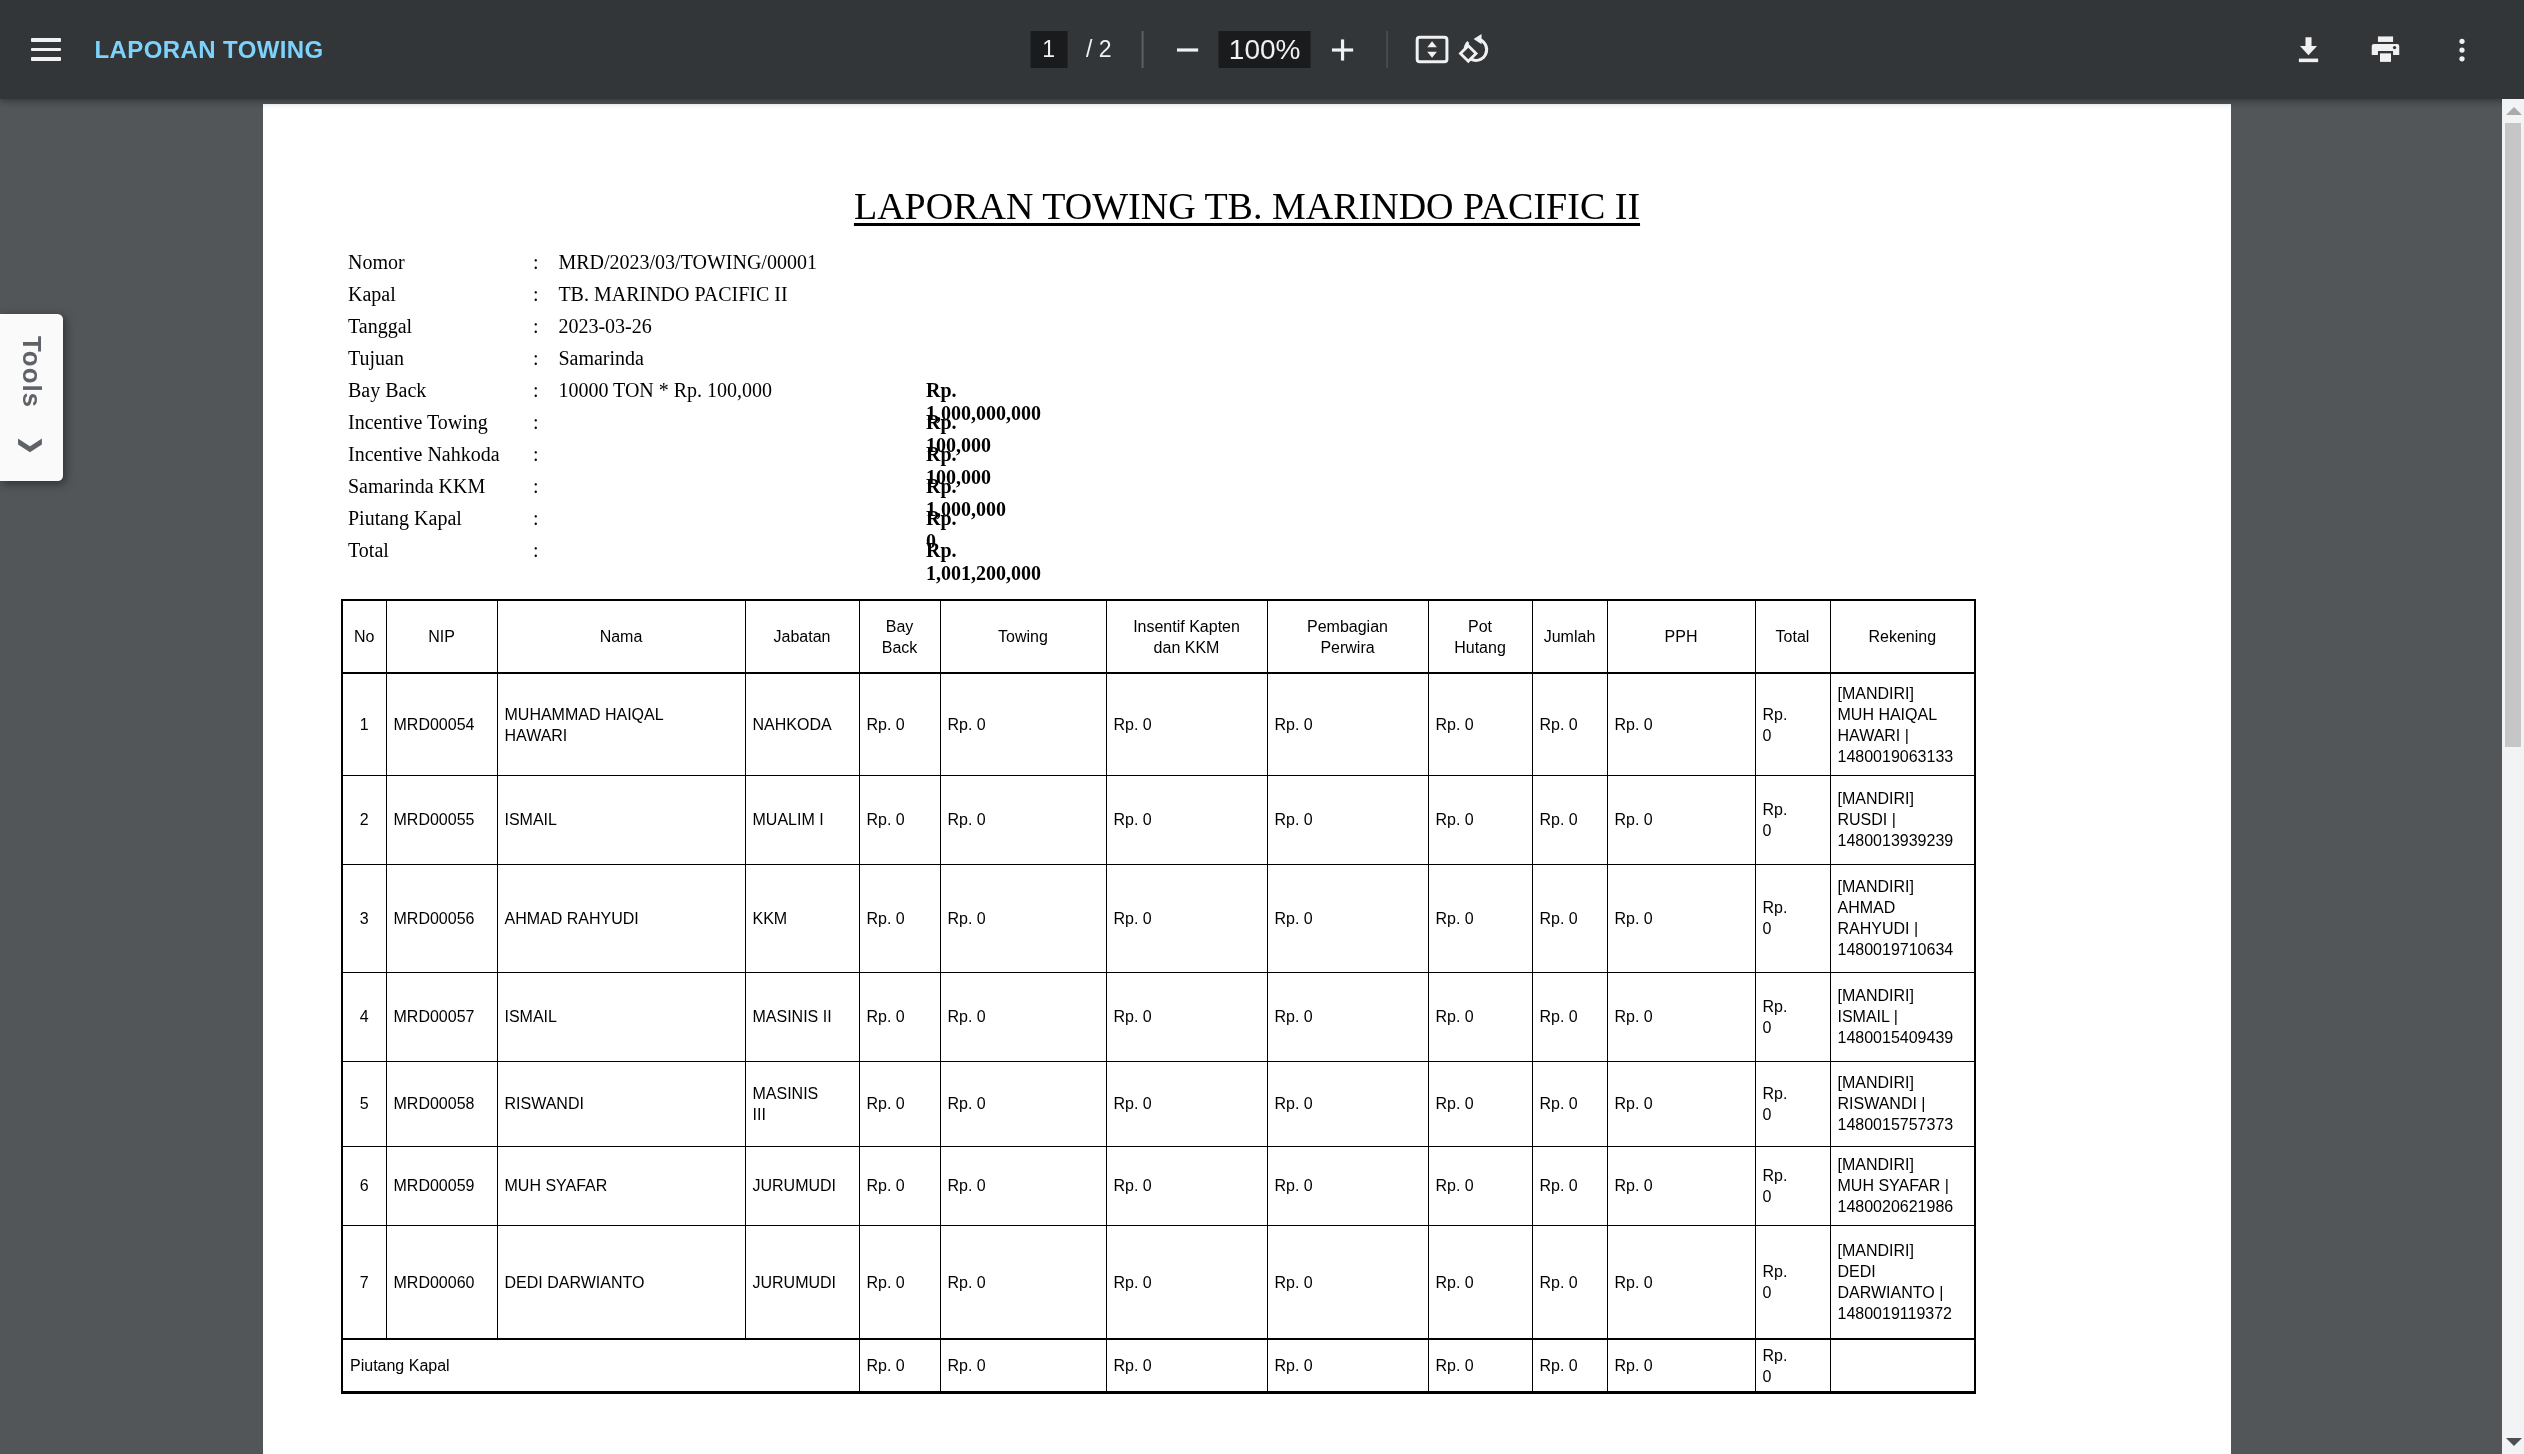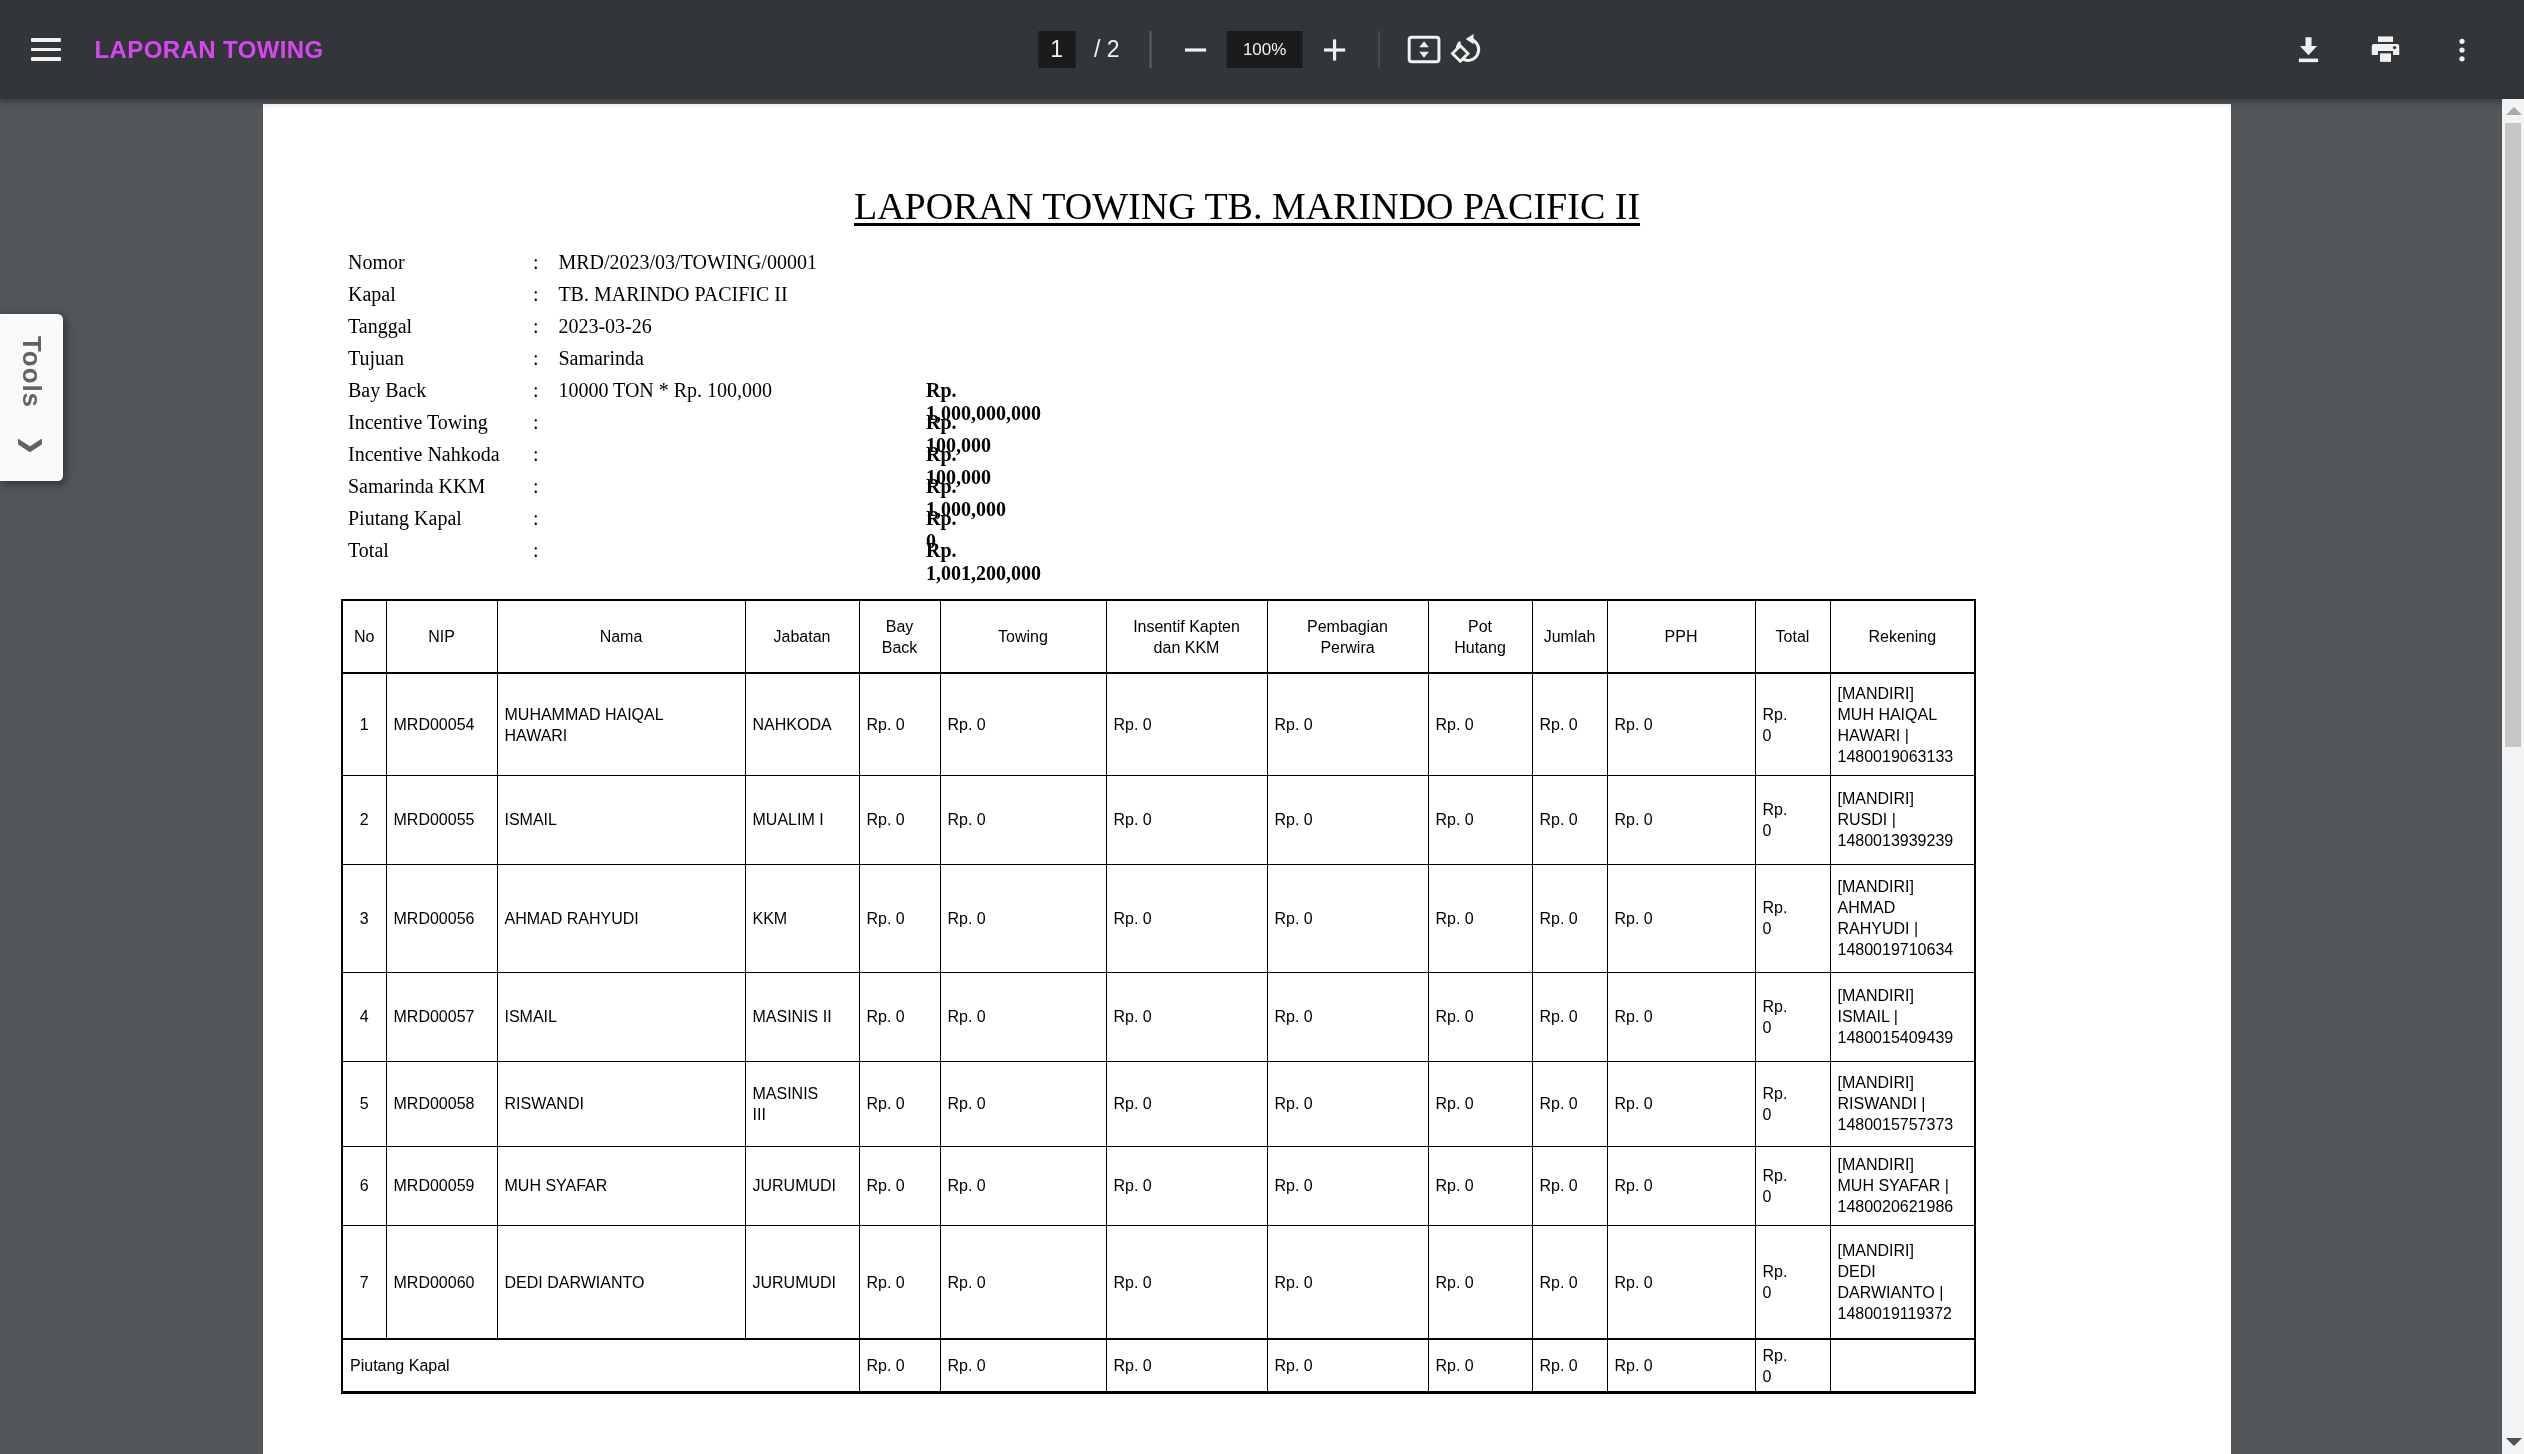--- a/index.html
+++ b/index.html
@@ -5,28 +5,28 @@
   * { margin:0; padding:0; box-sizing:border-box; }
   html,body { width:2525px; height:1454px; overflow:hidden; background:#525659;
               font-family:"Liberation Sans", sans-serif; }
 
   
   .toolbar { position:absolute; left:0; top:0; width:2525px; height:99px;
              background:#323639; box-shadow:0 2.6px 7px rgba(0,0,0,.35); z-index:30; }
   .tb-left { position:absolute; left:24.5px; top:0; height:100%; display:flex; align-items:center; }
   .icon-btn { width:42px; height:42px; display:flex; align-items:center; justify-content:center;
               background:none; border:none; cursor:pointer; }
-  .tb-title { color:#d946ef; font-size:24px; font-weight:700; letter-spacing:0.4px; margin-left:28px; }
+  .tb-title { color:#7dd3fc; font-size:24px; font-weight:700; letter-spacing:0.4px; margin-left:28px; }
   .tb-center { position:absolute; left:50%; top:0; transform:translateX(-50%);
                height:100%; display:flex; align-items:center; }
   .page-input { width:37px; height:37px; background:#191b1c; border:none; color:#f1f1f1;
                 font-size:23px; text-align:center; font-family:"Liberation Sans",sans-serif; }
   .page-total { color:#f1f1f1; font-size:23px; margin-left:12.3px; width:39px; text-align:center; }
   .tb-sep { width:1.8px; height:37px; background:#5c6063; margin:0 23px; }
-  .zoom-box { width:76px; height:37px; background:#191b1c; color:#f1f1f1; font-size:17px;
+  .zoom-box { width:92px; height:37px; background:#191b1c; color:#f1f1f1; font-size:28px;
               display:flex; align-items:center; justify-content:center; margin:0 10.5px; }
   .tb-right { position:absolute; right:42px; top:0; height:100%; display:flex; align-items:center; gap:35px; }
   .bar { width:30px; height:3.5px; background:#f1f1f1; border-radius:0.9px; }
   .hamburger { display:flex; flex-direction:column; gap:6.1px; }
 
   
   .tools-tab { position:absolute; left:0; top:314px; width:63px; height:167px;
                background:#fafafa; border-radius:0 5.3px 5.3px 0;
                box-shadow:2.6px 2.6px 8.8px rgba(0,0,0,.4); z-index:25; cursor:pointer;
                display:flex; flex-direction:column; align-items:center; justify-content:center; gap:24.5px; }

